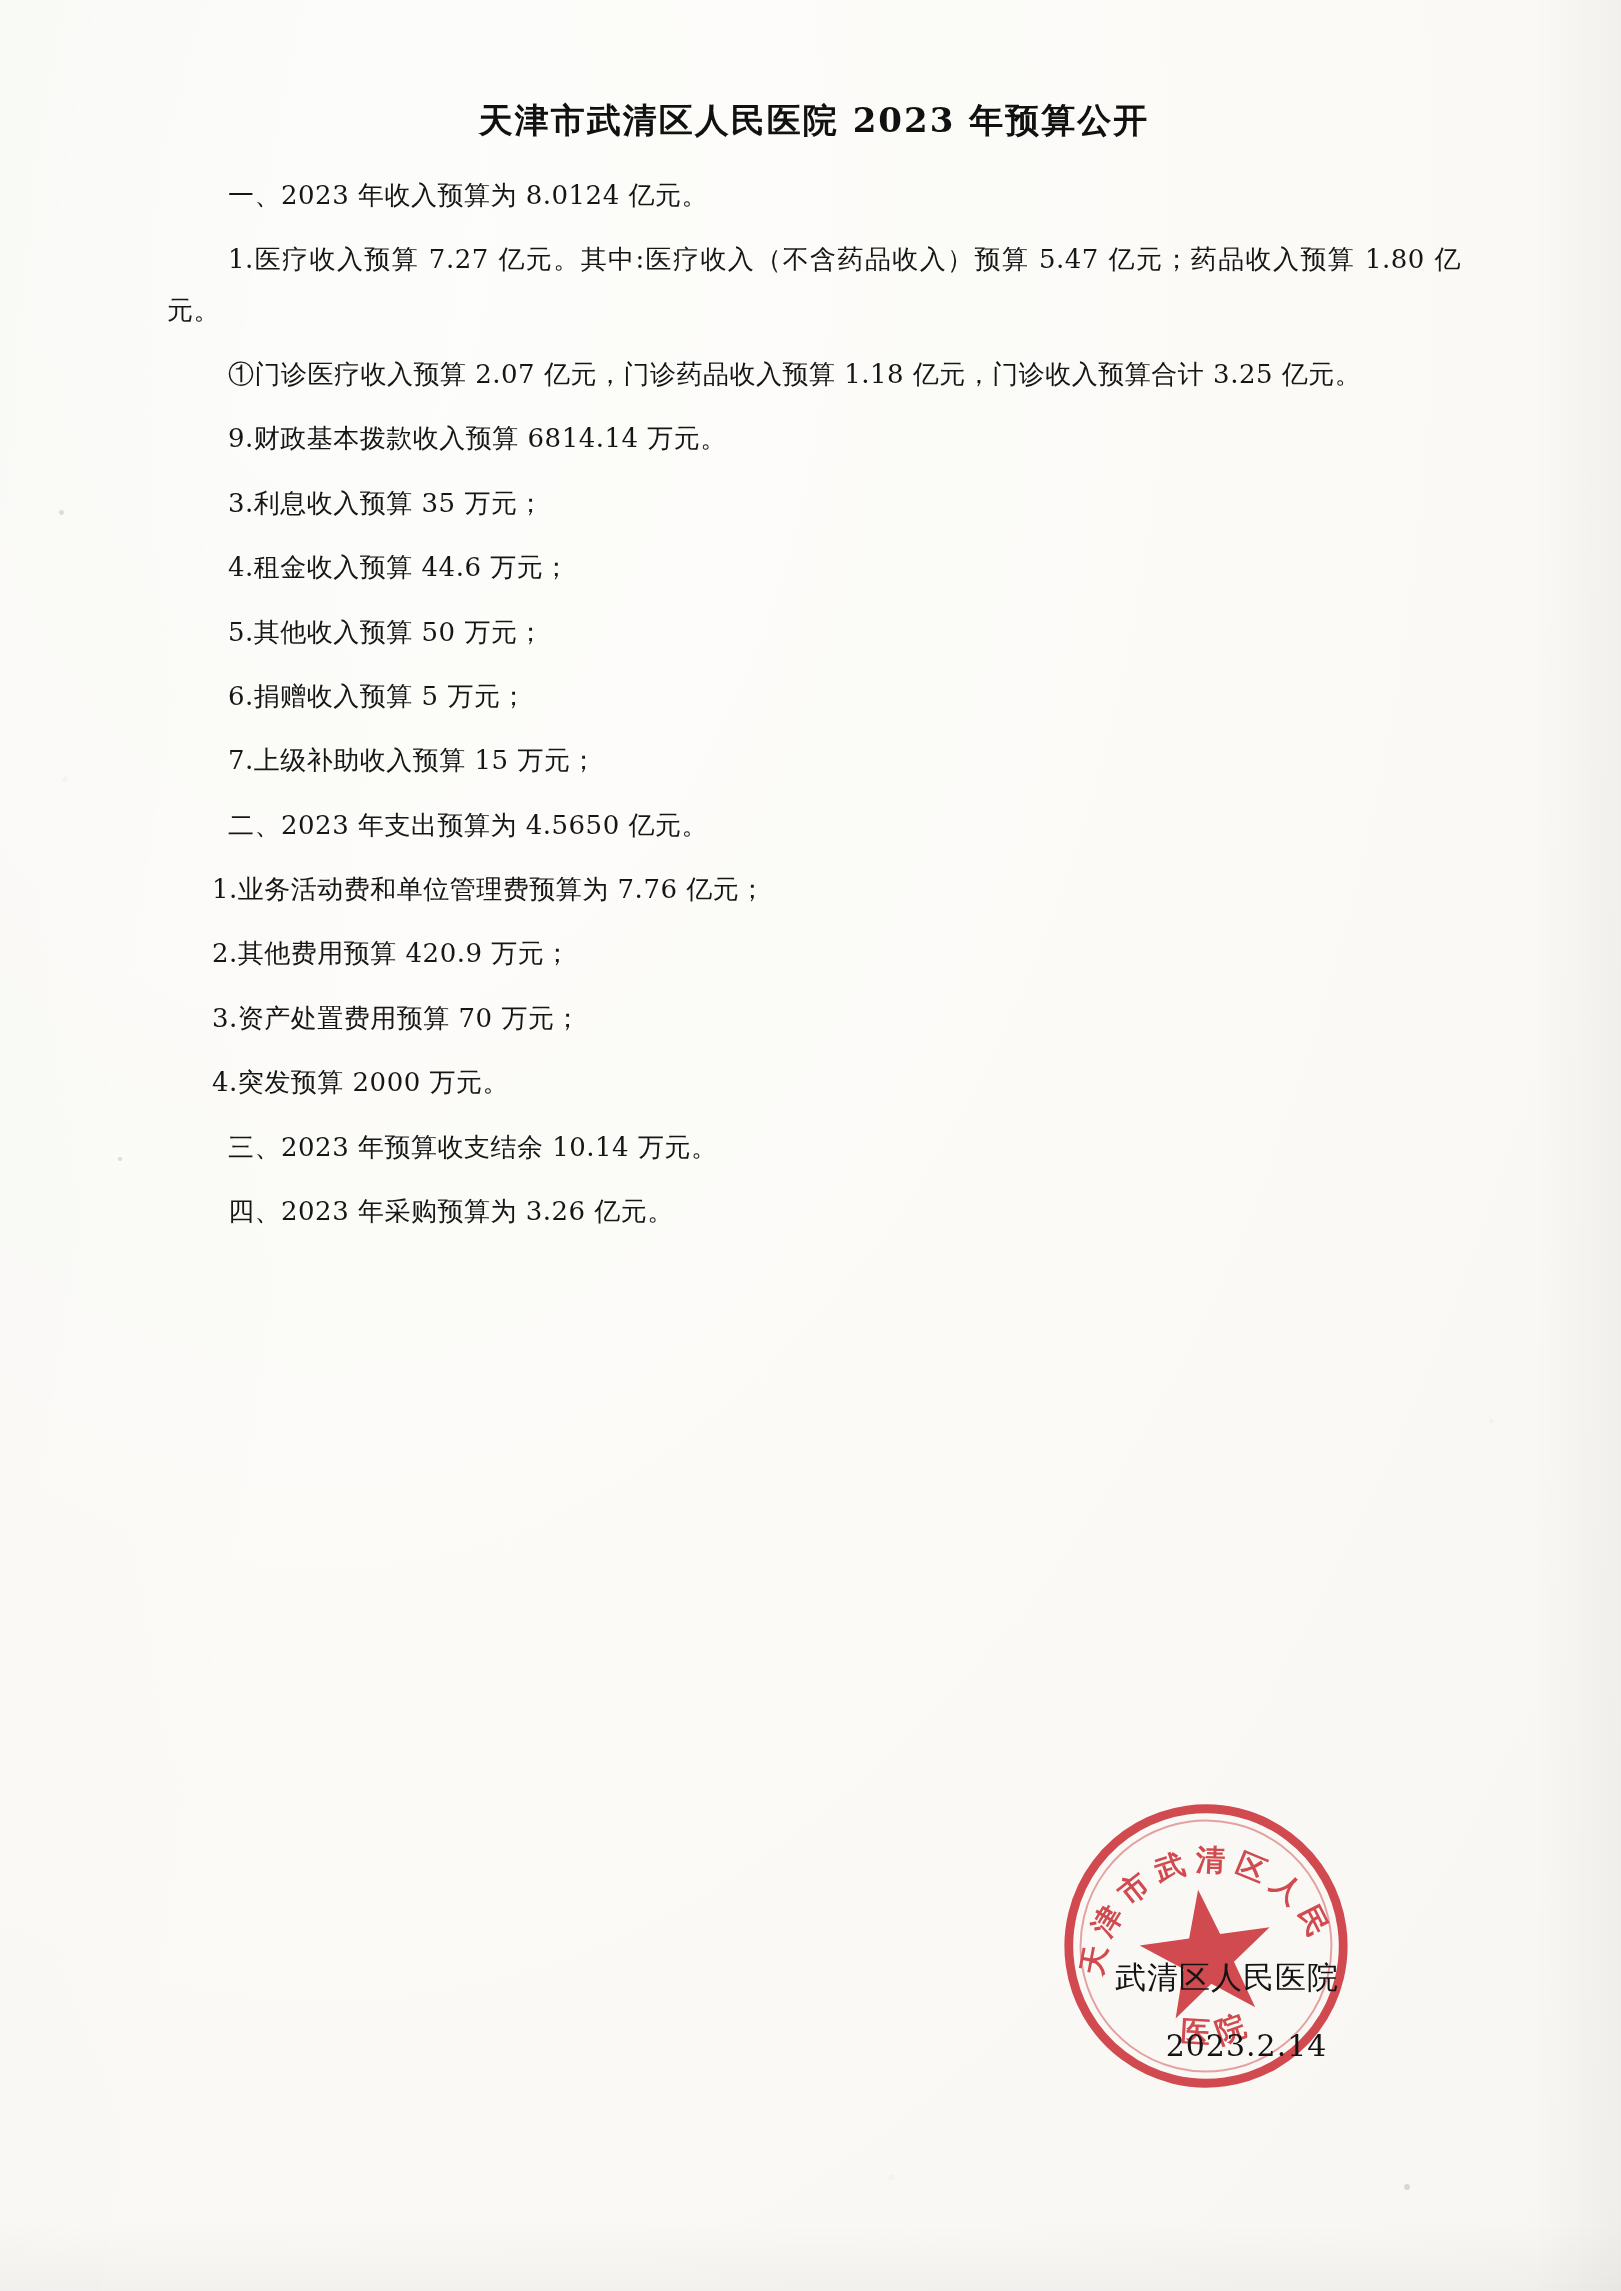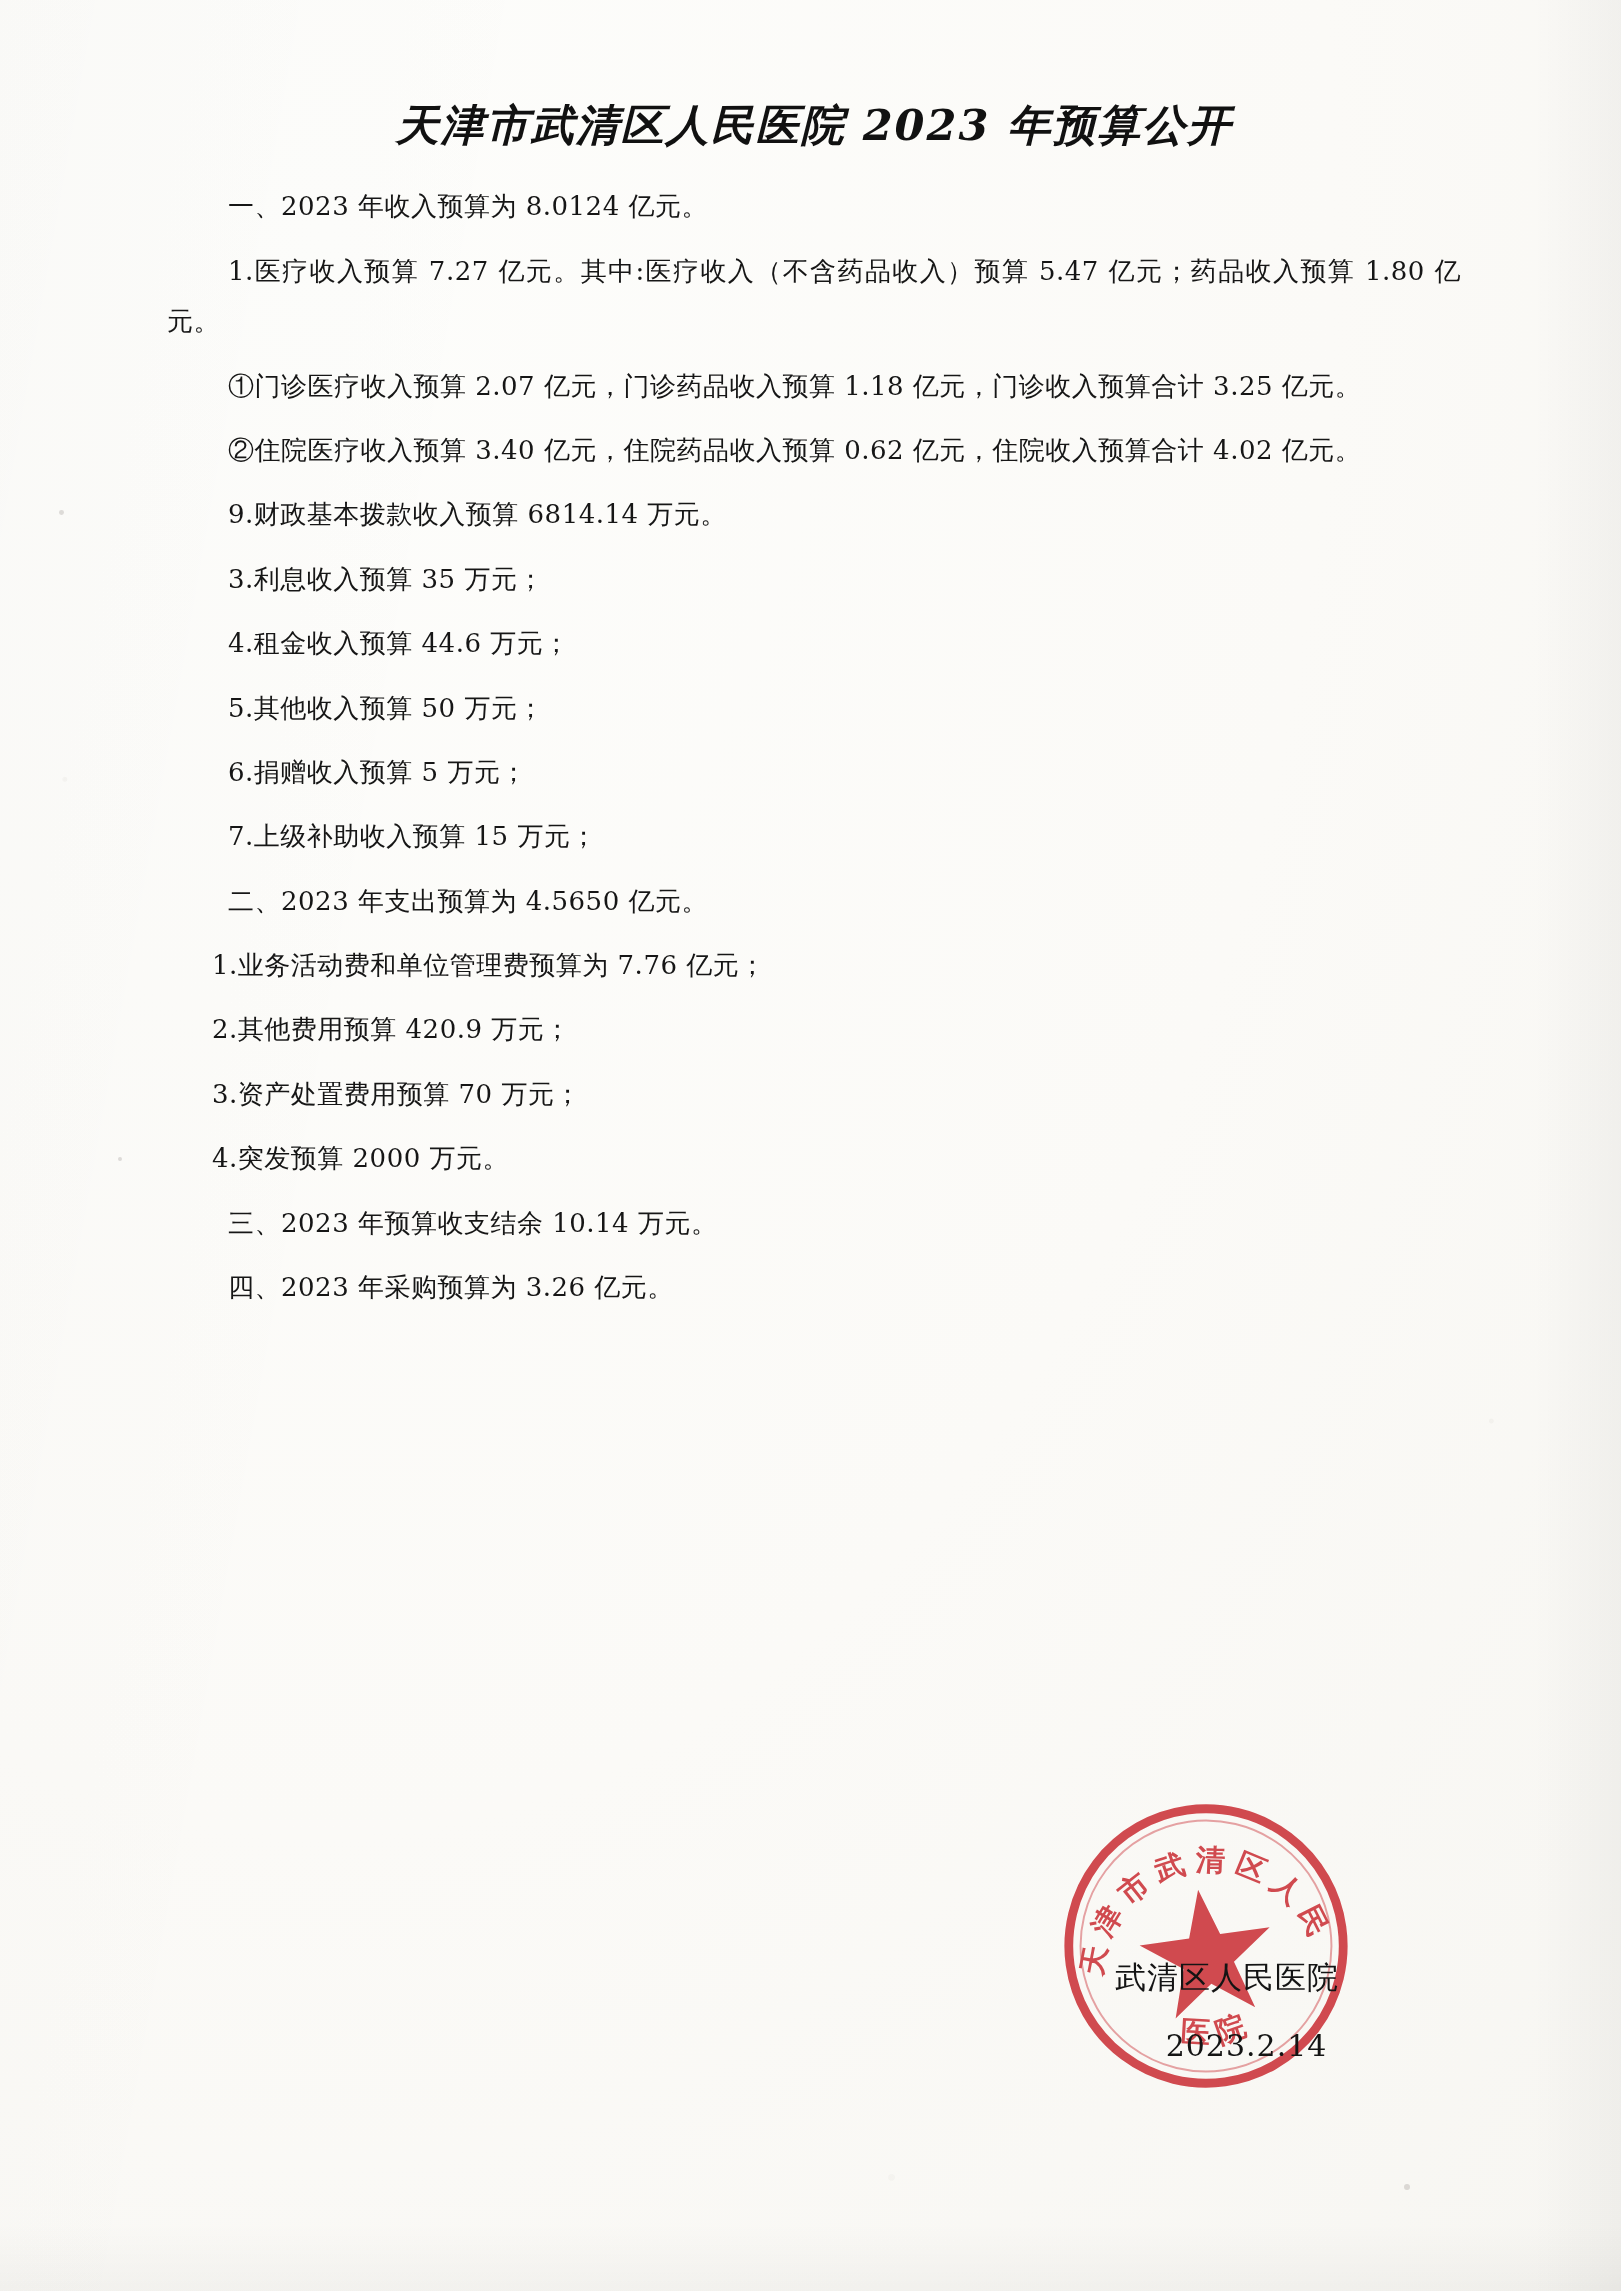--- a/index.html
+++ b/index.html
@@ -37,29 +37,28 @@
   }
 
   .content {
     position: absolute;
     left: 167px;
     top: 98px;
     width: 1294px;
   }
 
   h1.doc-title {
-    font-size: 43px;
+    font-size: 34px;
     font-weight: 700;
     text-align: center;
     letter-spacing: 2px;
     margin: 0 0 27.4px 0;
     line-height: 1.3;
     color: #111;
     font-family: "DejaVu Serif", "Liberation Serif", serif;
-    font-style: italic;
   }
 
   p.para {
     font-size: 26px;
     line-height: 1.95;
     margin: 0 0 13.7px 0;
     text-align: justify;
     text-justify: inter-ideograph;
     letter-spacing: 0.5px;
     color: #161616;
@@ -133,21 +132,20 @@
 
 <div id="page">
 
   <div class="content">
 
     <h1 class="doc-title">天津市武清区人民医院 2023 年预算公开</h1>
 
     <p class="para indent1">一、2023 年收入预算为 8.0124 亿元。</p>
     <p class="para indent1">1.医疗收入预算 7.27 亿元。其中:医疗收入（不含药品收入）预算 5.47 亿元；药品收入预算 1.80 亿元。</p>
     <p class="para indent1">①门诊医疗收入预算 2.07 亿元，门诊药品收入预算 1.18 亿元，门诊收入预算合计 3.25 亿元。</p>
-    <p class="para indent1">②住院医疗收入预算 3.40 亿元，住院药品收入预算 0.62 亿元，住院收入预算合计 4.02 亿元。</p>
     <p class="para indent1">9.财政基本拨款收入预算 6814.14 万元。</p>
     <p class="para indent1">3.利息收入预算 35 万元；</p>
     <p class="para indent1">4.租金收入预算 44.6 万元；</p>
     <p class="para indent1">5.其他收入预算 50 万元；</p>
     <p class="para indent1">6.捐赠收入预算 5 万元；</p>
     <p class="para indent1">7.上级补助收入预算 15 万元；</p>
     <p class="para indent1">二、2023 年支出预算为 4.5650 亿元。</p>
     <p class="para indent-small">1.业务活动费和单位管理费预算为 7.76 亿元；</p>
     <p class="para indent-small">2.其他费用预算 420.9 万元；</p>
     <p class="para indent-small">3.资产处置费用预算 70 万元；</p>

